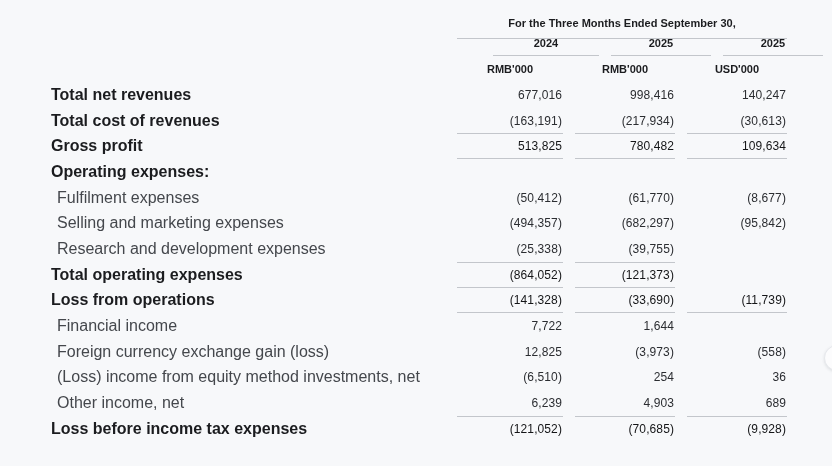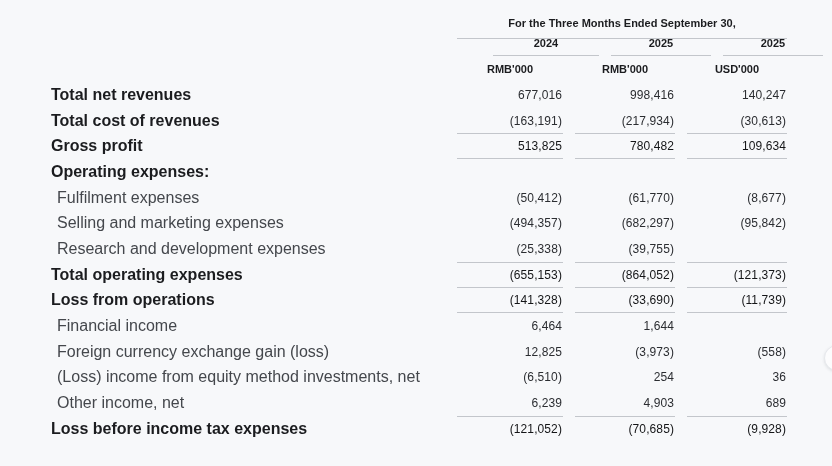--- a/index.html
+++ b/index.html
@@ -141,33 +141,32 @@
           <div class="cell num">(682,297)</div>
           <div class="cell num">(95,842)</div>
         </div>
         <div class="row">
           <div class="cell label indent">Research and development expenses</div>
           <div class="cell num">(25,338)</div>
           <div class="cell num">(39,755)</div>
         </div>
         <div class="row lt lb">
           <div class="cell label semibold">Total operating expenses</div>
-          <div class="cell num bold">(655,153)</div>
           <div class="cell num bold">(864,052)</div>
           <div class="cell num bold">(121,373)</div>
         </div>
         <div class="row lb">
           <div class="cell label semibold">Loss from operations</div>
           <div class="cell num bold">(141,328)</div>
           <div class="cell num bold">(33,690)</div>
           <div class="cell num bold">(11,739)</div>
         </div>
         <div class="row">
           <div class="cell label indent">Financial income</div>
-          <div class="cell num">6,464</div>
+          <div class="cell num">7,722</div>
           <div class="cell num">1,644</div>
         </div>
         <div class="row">
           <div class="cell label indent">Foreign currency exchange gain (loss)</div>
           <div class="cell num">12,825</div>
           <div class="cell num">(3,973)</div>
           <div class="cell num">(558)</div>
         </div>
         <div class="row">
           <div class="cell label indent">(Loss) income from equity method investments, net</div>

